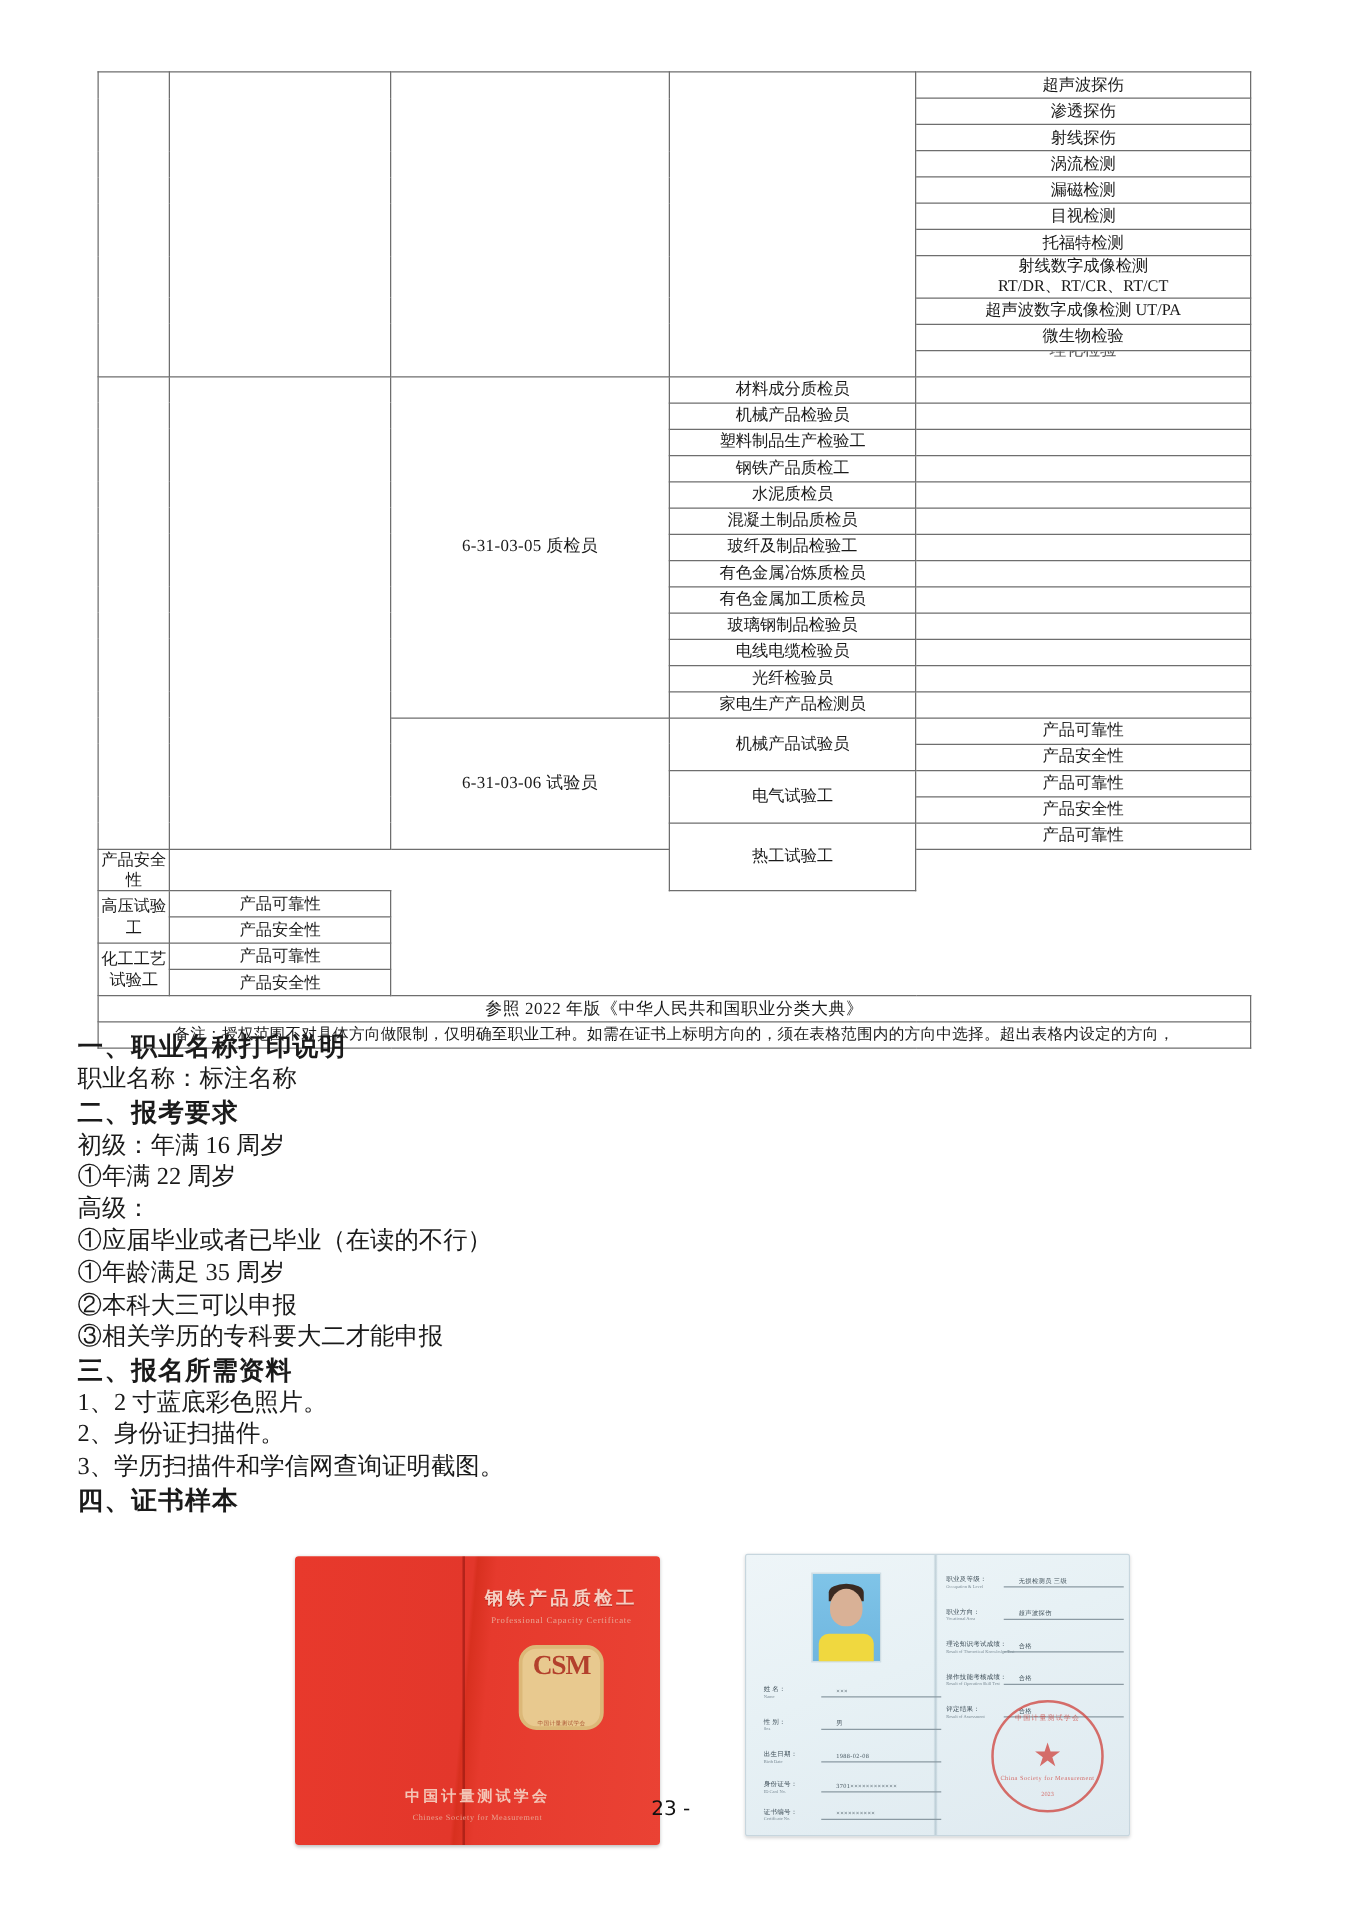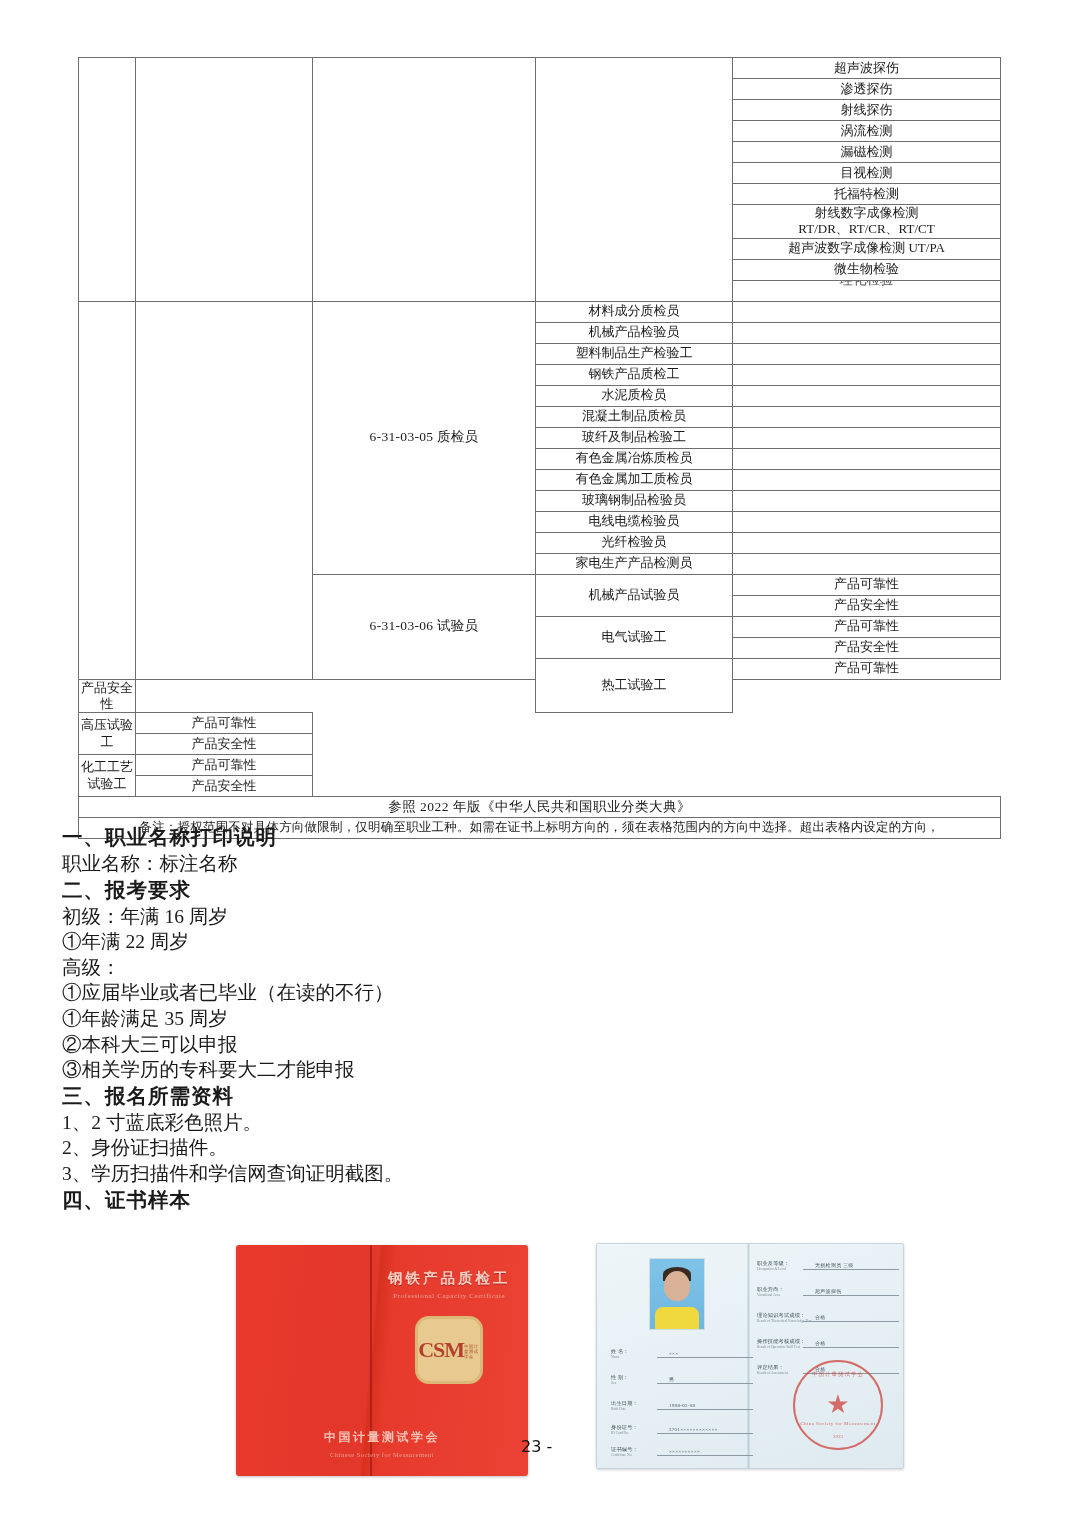--- a/index.html
+++ b/index.html
@@ -113,21 +113,21 @@
   }
   .cert-red .t-en{
     color:#eaa796;font-size:7px;letter-spacing:.6px;margin-top:4px;
     font-family:"Liberation Serif",serif;
   }
   .cert-red .logo{
     margin-top:16px;width:62px;height:62px;
     background:#e8c98f;
     border:3px solid #dcb878;
     border-radius:14px;
-    display:flex;flex-direction:row;align-items:center;justify-content:space-between;
+    display:flex;flex-direction:column;align-items:center;justify-content:space-between;
   }
   .cert-red .logo .sm{
     font-family:"Liberation Serif",serif;
     font-size:22px;font-weight:bold;color:#b3402c;letter-spacing:-1px;
   }
   .cert-red .logo .sub{font-size:4.5px;color:#a8502f;margin-top:3px;letter-spacing:.3px;}
   .cert-red .org-cn{
     position:absolute;bottom:30px;left:0;right:0;text-align:center;
     color:#f3c5b6;font-weight:bold;font-size:12px;letter-spacing:2.5px;
     font-family:"DejaVu Sans","Liberation Sans",sans-serif;

